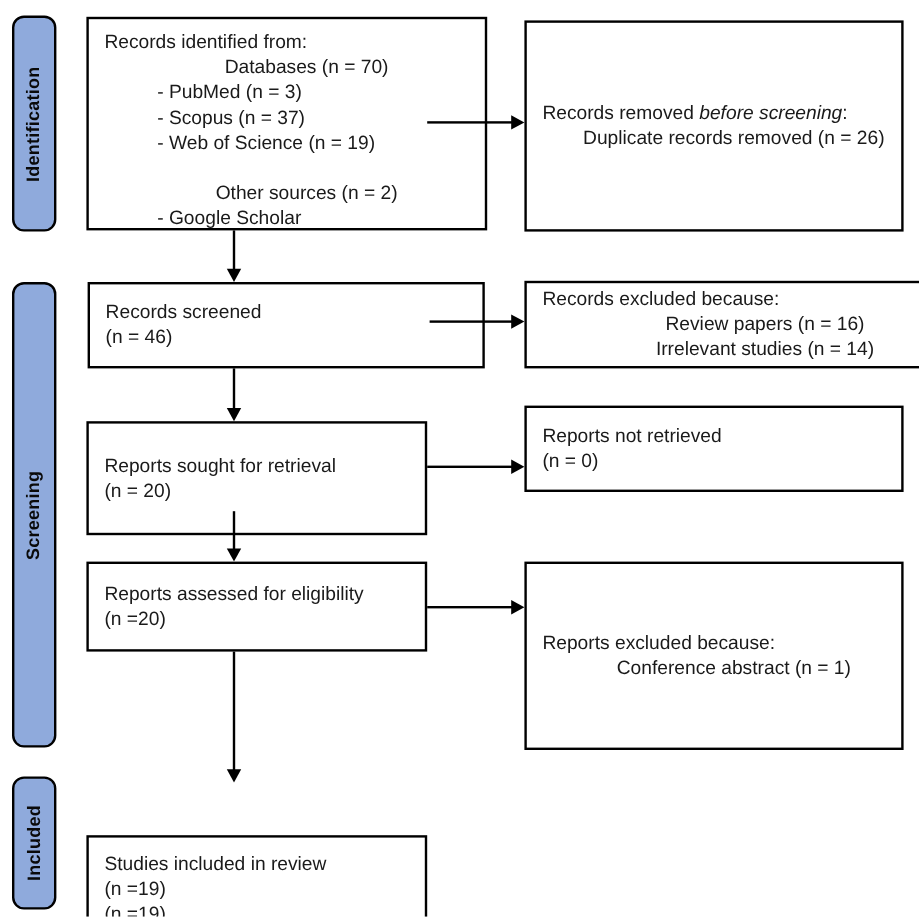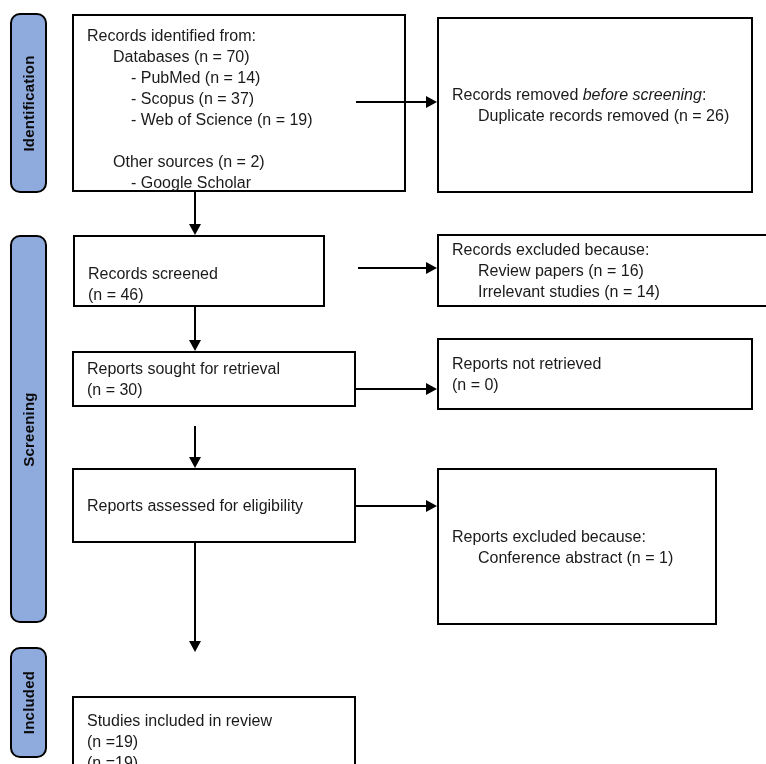--- a/index.html
+++ b/index.html
@@ -50,21 +50,21 @@
     padding-left: 13px;
     padding-right: 6px;
     line-height: 21px;
   }
   .box.centered {
     display: flex;
     flex-direction: column;
     justify-content: center;
   }
   .line { min-height: 21px; white-space: nowrap; }
-  .ind-1 { padding-left: 26px; }
+  .ind-1 { padding-left: 26px; text-align: center; }
   .ind-2 { padding-left: 44px; }
   .em { font-style: italic; }
   
   .hline, .vline { position: absolute; background: var(--arrow-color); }
   .hline { height: 2px; }
   .vline { width: 2px; }
   .head-right {
     position: absolute; width: 0; height: 0;
     border-top: 6px solid transparent;
     border-bottom: 6px solid transparent;
@@ -75,68 +75,69 @@
     border-left: 6px solid transparent;
     border-right: 6px solid transparent;
     border-top: 11px solid var(--arrow-color);
   }
   
   #stage-identification { top: 13px;  height: 180px; }
   #stage-screening      { top: 235px; height: 388px; }
   #stage-included       { top: 647px; height: 111px; }
   
   #box-records-identified { left: 72px; top: 14px;  width: 334px; height: 178px; padding-top: 9px; }
-  #box-records-screened   { left: 73px; top: 235px; width: 252px; height: 72px; justify-content: flex-end; }
-  #box-reports-sought     { left: 72px; top: 351px; width: 284px; height: 56px; }
+  #box-records-screened   { left: 73px; top: 235px; width: 331px; height: 72px; }
+  #box-reports-sought     { left: 72px; top: 351px; width: 284px; height: 95px; }
   #box-reports-assessed   { left: 72px; top: 468px; width: 284px; height: 75px; }
   #box-studies-included   { left: 72px; top: 652px; width: 284px; height: 101px; padding-top: 12px; margin-top: 44px; }
   
   #box-records-removed       { left: 437px; top: 17px;  width: 316px; height: 176px; }
   #box-records-excluded      { left: 437px; top: 234px; width: 368px; height: 73px; }
   #box-reports-not-retrieved { left: 437px; top: 338px; width: 316px; height: 72px; }
-  #box-reports-excluded      { left: 437px; top: 468px; width: 280px; height: 157px; }
+  #box-reports-excluded      { left: 437px; top: 468px; width: 316px; height: 157px; }
 </style>
 </head>
 <body>
 
 <div class="canvas">
 
   <div class="stage" id="stage-identification">
     <span class="stage-label">Identification</span>
   </div>
   <div class="stage" id="stage-screening">
     <span class="stage-label">Screening</span>
   </div>
   <div class="stage" id="stage-included">
     <span class="stage-label">Included</span>
   </div>
 
   <div class="box" id="box-records-identified">
     <div class="line">Records identified from:</div>
     <div class="line ind-1">Databases (n = 70)</div>
-    <div class="line ind-2">- PubMed (n = 14)</div>
+    <div class="line ind-2">- PubMed (n = 3)</div>
     <div class="line ind-2">- Scopus (n = 37)</div>
     <div class="line ind-2">- Web of Science (n = 19)</div>
     <div class="line"></div>
     <div class="line ind-1">Other sources (n = 2)</div>
     <div class="line ind-2">- Google Scholar</div>
   </div>
 
   <div class="box centered" id="box-records-screened">
     <div class="line">Records screened</div>
     <div class="line">(n = 46)</div>
   </div>
 
   <div class="box centered" id="box-reports-sought">
     <div class="line">Reports sought for retrieval</div>
-    <div class="line">(n = 30)</div>
+    <div class="line">(n = 20)</div>
   </div>
 
   <div class="box centered" id="box-reports-assessed">
     <div class="line">Reports assessed for eligibility</div>
+    <div class="line">(n =20)</div>
   </div>
 
   <div class="box" id="box-studies-included">
     <div class="line">Studies included in review</div>
     <div class="line">(n =19)</div>
     <div class="line">(n =19)</div>
   </div>
 
   <div class="box centered" id="box-records-removed">
     <div class="line"><span>Records removed </span><span class="em">before screening</span><span>:</span></div>

